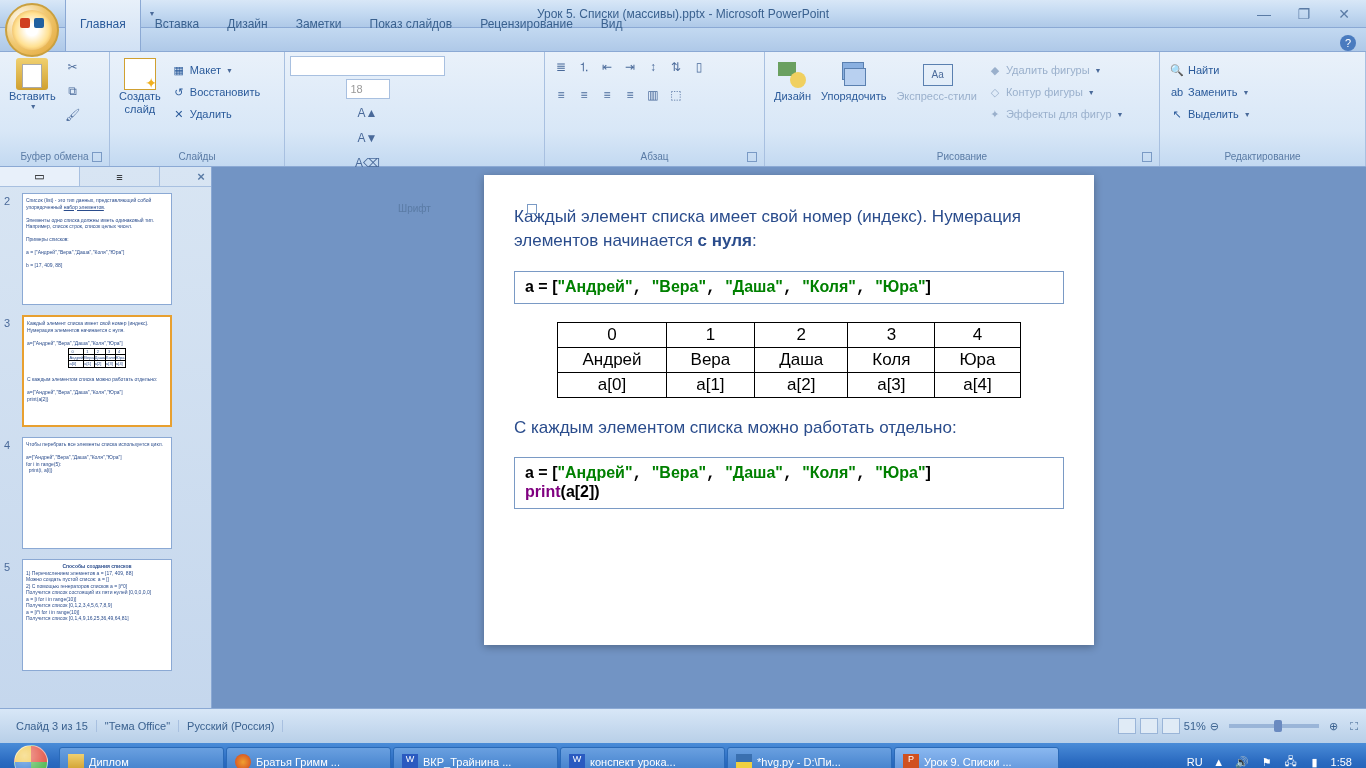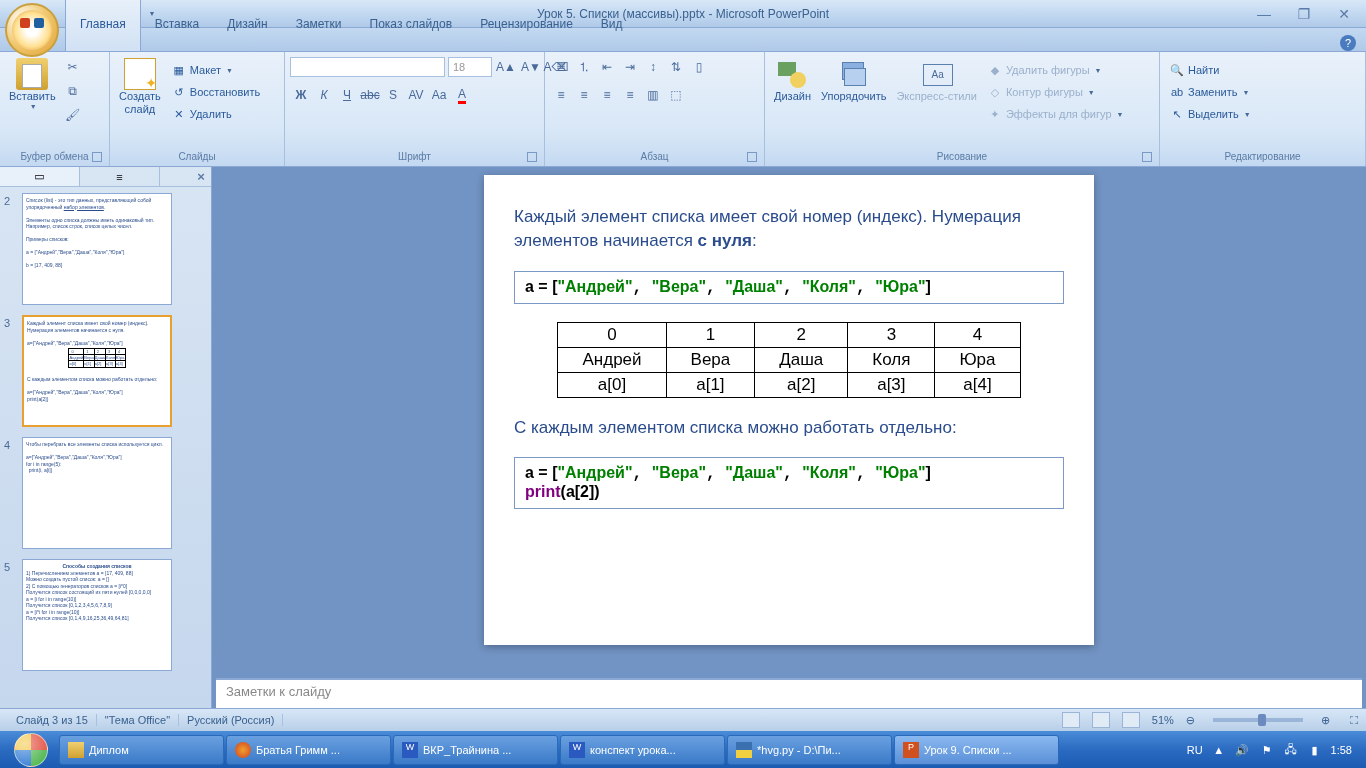--- a/index.html
+++ b/index.html
@@ -29,21 +29,21 @@
 .ribbon-group-body { flex: 1; display: flex; align-items: flex-start; gap: 2px; }
 .ribbon-group-label { height: 16px; text-align: center; color: #5a7ba5; font-size: 10px; padding-top: 1px; position: relative; }
 .ribbon-group-label .launcher { position: absolute; right: 2px; top: 2px; width: 10px; height: 10px; border: 1px solid #7a9ac5; cursor: pointer; }
 .big-btn { display: flex; flex-direction: column; align-items: center; padding: 2px 4px; cursor: pointer; border-radius: 3px; }
 .big-btn-label { color: #2a5a9a; font-size: 11px; text-align: center; line-height: 1.2; }
 .small-btn { display: flex; align-items: center; gap: 3px; padding: 2px 4px; cursor: pointer; color: #2a5a9a; font-size: 11px; border-radius: 3px; }
 .small-btn.disabled { color: #9ab0cc; }
 .small-btn-icon { width: 16px; height: 16px; display: inline-flex; align-items: center; justify-content: center; }
 .vstack { display: flex; flex-direction: column; gap: 2px; }
 .hstack { display: flex; gap: 1px; }
-.font-row { display: flex; gap: 3px; align-items: center; margin-bottom: 4px; }
+.font-row { display: flex; gap: 3px; align-items: center; margin-bottom: 4px; flex-direction: column; }
 .font-combo { width: 155px; height: 20px; border: 1px solid #a8c0e0; background: #fff; font-size: 11px; padding: 0 4px; color: #999; }
 .size-combo { width: 44px; height: 20px; border: 1px solid #a8c0e0; background: #fff; font-size: 11px; padding: 0 4px; color: #999; }
 .tool-btn { width: 22px; height: 22px; border: 1px solid transparent; display: inline-flex; align-items: center; justify-content: center; cursor: pointer; color: #4a6a9a; font-size: 12px; }
 
 
 .main { height: 541px; display: flex; background: #6b8fc0; }
 .slide-panel { width: 212px; background: linear-gradient(to bottom, #d8e5f3, #c5d7ed); border-right: 1px solid #8ba9d4; display: flex; flex-direction: column; }
 .slide-panel-tabs { height: 20px; display: flex; border-bottom: 1px solid #a8c0e0; }
 .sp-tab { width: 80px; display: flex; align-items: center; justify-content: center; cursor: pointer; border-right: 1px solid #a8c0e0; }
 .sp-tab.active { background: #e8f0fa; }
@@ -63,23 +63,23 @@
 .code-box { border: 1px solid #7a9ac5; padding: 6px 10px; margin-bottom: 18px; font-family: "Courier New", monospace; font-size: 16px; font-weight: bold; }
 .code-box .kw { color: #000; }
 .code-box .str { color: #008000; }
 .code-box .fn { color: #800080; }
 .idx-table { margin: 0 auto 18px; border-collapse: collapse; }
 .idx-table td { border: 1px solid #000; padding: 2px 24px; text-align: center; font-size: 17px; }
 
 .notes { height: 30px; background: #fff; border-top: 2px solid #8ba9d4; padding: 4px 10px; color: #888; font-size: 13px; margin: 0 4px; }
 
 
-.statusbar { height: 22px; background: linear-gradient(to bottom, #d8e7f7, #b8cfe8); display: flex; align-items: center; padding: 11px 8px; color: #3a618f; font-size: 11px; border-top: 1px solid #8ba9d4; }
+.statusbar { height: 22px; background: linear-gradient(to bottom, #d8e7f7, #b8cfe8); display: flex; align-items: center; padding: 17px 8px; color: #3a618f; font-size: 11px; border-top: 1px solid #8ba9d4; }
 .status-item { padding: 0 8px; border-right: 1px solid #a8c0e0; }
-.status-right { margin-left: auto; display: flex; align-items: center; gap: 12px; }
+.status-right { margin-left: auto; display: flex; align-items: center; gap: 4px; }
 .view-btn { width: 18px; height: 16px; border: 1px solid #9ab5d8; background: #e0ebf6; cursor: pointer; }
 .zoom-slider { width: 90px; height: 4px; background: #9ab5d8; position: relative; margin: 0 6px; }
 .zoom-slider::before { content: ""; position: absolute; left: 50%; top: -4px; width: 8px; height: 12px; background: #6a8ac0; border-radius: 2px; }
 
 
 .taskbar { height: 38px; background: linear-gradient(to bottom, #4a8cd8 0%, #2a6ac0 50%, #1a5ab0 100%); display: flex; align-items: center; padding: 0 4px; }
 .start-btn { width: 54px; height: 38px; display: flex; align-items: center; justify-content: center; }
 .start-orb { width: 34px; height: 34px; border-radius: 50%; background: radial-gradient(circle at 30% 30%, #fff8, #0000), conic-gradient(#e04030 0 90deg, #40b040 90deg 180deg, #2070d0 180deg 270deg, #f0c030 270deg 360deg); border: 1px solid #fff8; }
 .task-item { height: 30px; padding: 0 8px; margin: 0 1px; background: linear-gradient(to bottom, #6aa0e0, #3a7ac8); border: 1px solid #2a6ab8; border-radius: 3px; display: flex; align-items: center; gap: 5px; color: #fff; font-size: 11px; cursor: pointer; min-width: 165px; max-width: 165px; overflow: hidden; white-space: nowrap; }
 .task-item.active { background: linear-gradient(to bottom, #8ab8f0, #5a90d8); }
@@ -393,21 +393,20 @@
               </tr>
         </tbody>
           </table>
         <div class="slide-heading">С каждым элементом списка можно работать отдельно:</div>
         <div class="code-box">
           <span class="kw">a</span><span> = [</span><span class="str">"Андрей"</span>, <span class="str">"Вера"</span>, <span class="str">"Даша"</span>, <span class="str">"Коля"</span>, <span class="str">"Юра"</span><span>]</span><br>
           <span class="fn">print</span><span class="kw">(a[2])</span>
         </div>
       </div>
     </div>
-    <div class="notes">Заметки к слайду</div>
   </div>
 </div>
 
 <div class="statusbar">
   <div class="status-item">Слайд 3 из 15</div>
   <div class="status-item">"Тема Office"</div>
   <div class="status-item">Русский (Россия)</div>
   <div class="status-right">
     <div class="view-btn"></div>
     <div class="view-btn"></div>

